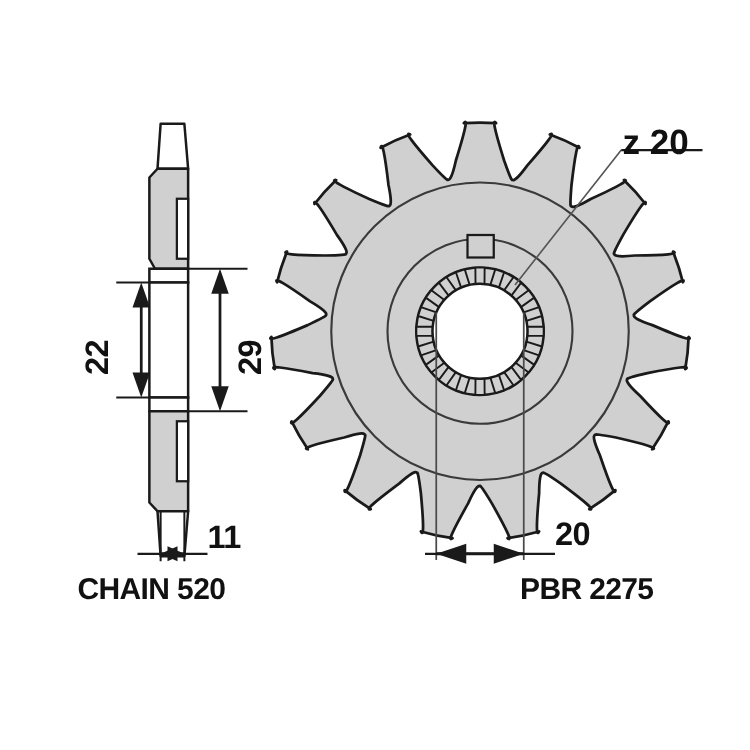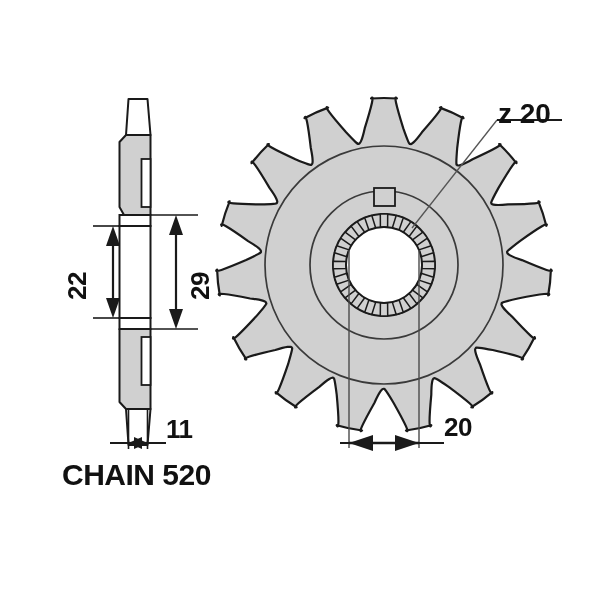--- a/index.html
+++ b/index.html
@@ -24,21 +24,21 @@
   }
   .lbl {
     position: absolute;
     font-family: "Liberation Sans", sans-serif;
     font-weight: bold;
     color: #111111;
     white-space: nowrap;
     letter-spacing: -0.5px;
   }
   .lbl-big {
-    font-size: 30px;
+    font-size: 24px;
   }
   .lbl-dim {
     font-size: 26px;
   }
   .lbl-z {
     font-size: 28px;
     letter-spacing: 0px;
   }
   .rot {
     transform-origin: 0 0;
@@ -191,20 +191,21 @@
 
       <g>
         <line x1="412" y1="228" x2="497" y2="120" stroke="#555555" stroke-width="1.3"></line>
         <line x1="497" y1="120" x2="562" y2="120" stroke="#1a1a1a" stroke-width="1.8"></line>
       </g>
     </g>
   </svg>
 
   <div class="lbl lbl-big" id="lbl-chain">CHAIN 520</div>
 
+  <div class="lbl lbl-big" id="lbl-pbr">PBR 2275</div>
 
   <div class="lbl lbl-dim rot" id="lbl-dim-22">22</div>
 
   <div class="lbl lbl-dim rot" id="lbl-dim-29">29</div>
 
   <div class="lbl lbl-dim" id="lbl-dim-11">11</div>
 
   <div class="lbl lbl-dim" id="lbl-dim-20">20</div>
 
   <div class="lbl lbl-z" id="lbl-z20">z 20</div>

